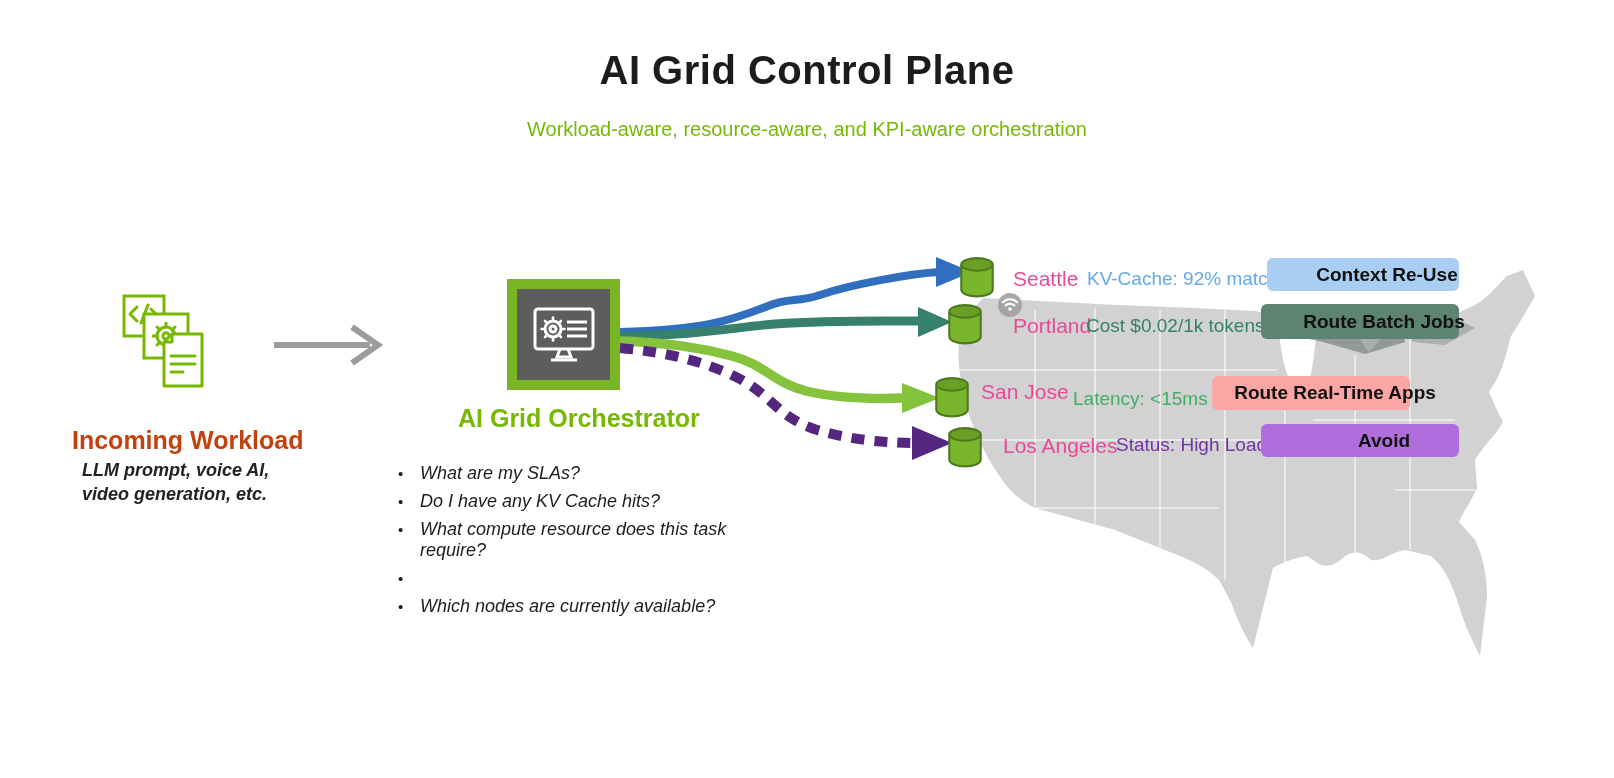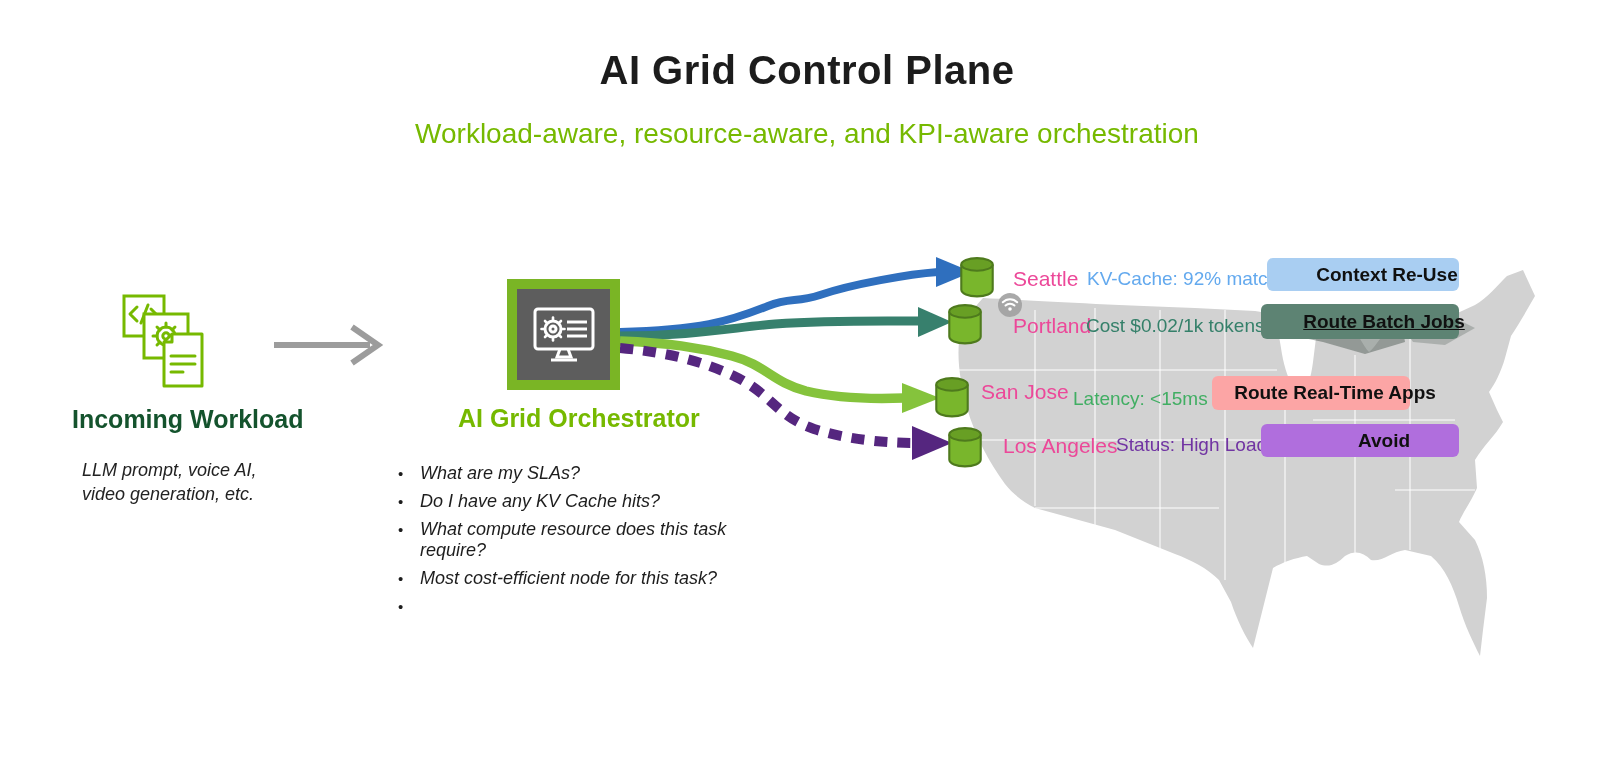--- a/index.html
+++ b/index.html
@@ -5,27 +5,27 @@
   * { margin:0; padding:0; box-sizing:border-box; }
   html,body { width:1614px; height:778px; background:#ffffff; overflow:hidden;
               font-family:"Liberation Sans", sans-serif; }
   .abs { position:absolute; }
   #stage { position:relative; width:1614px; height:778px; background:#fff; }
 
   
   #page-title { left:0; top:48px; width:1614px; text-align:center;
     font-size:40px; font-weight:800; color:#1c1c1c; letter-spacing:0.5px; }
   #page-subtitle { left:0; top:118px; width:1614px; text-align:center;
-    font-size:28px; font-weight:500; color:#76b900; }
+    font-size:20px; font-weight:500; color:#76b900; }
 
   
   #incoming-icon { left:118px; top:292px; }
-  #incoming-title { left:72px; top:405px; font-size:25px; font-weight:800; color:#14532d; }
+  #incoming-title { left:72px; top:426px; font-size:25px; font-weight:800; color:#c2410c; }
   #incoming-desc { left:82px; top:458px; font-size:18px; font-style:italic; color:#222;
-    line-height:24px; }
+    line-height:24px;font-weight:bold; }
   #flow-arrow { left:268px; top:320px; }
 
   
   #orch-icon { left:507px; top:279px; }
   #orch-title { left:458px; top:404px; font-size:25px; font-weight:800; color:#76b900; }
   #orch-questions { left:398px; top:463px; width:345px; font-size:18px; font-style:italic;
     color:#1d1d1d; }
   .q-item { display:flex; margin-bottom:7px; line-height:21px; }
   .q-bullet { width:22px; flex:0 0 22px; font-style:normal; font-size:15px; }
 
@@ -215,24 +215,24 @@
     <div class="q-item">
       <span class="q-bullet">•</span>
       <span>Do I have any KV Cache hits?</span>
     </div>
     <div class="q-item">
       <span class="q-bullet">•</span>
       <span>What compute resource does this task require?</span>
     </div>
     <div class="q-item">
       <span class="q-bullet">•</span>
-      <span>Most cost-efficient node for this task?</span>
-    </div>
-    <div class="q-item">
-      <span class="q-bullet">•</span>
+    </div>
+    <div class="q-item">
+      <span class="q-bullet">•</span>
+      <span>Which nodes are currently available?</span>
     </div>
   </div>
 
   <svg id="db-seattle" class="abs db-icon" viewBox="0 0 40 42">
     <path d="M5 9 v24 c0 3.8 6.7 6.5 15 6.5 s15 -2.7 15 -6.5 v-24" fill="#79b62c" stroke="#4e7a1d" stroke-width="2"></path>
     <ellipse cx="20" cy="9" rx="15" ry="6" fill="#689f24" stroke="#4e7a1d" stroke-width="2"></ellipse>
   </svg>
   <svg id="db-portland" class="abs db-icon" viewBox="0 0 40 42">
     <path d="M5 9 v24 c0 3.8 6.7 6.5 15 6.5 s15 -2.7 15 -6.5 v-24" fill="#79b62c" stroke="#4e7a1d" stroke-width="2"></path>
     <ellipse cx="20" cy="9" rx="15" ry="6" fill="#689f24" stroke="#4e7a1d" stroke-width="2"></ellipse>
@@ -245,21 +245,21 @@
     <path d="M5 9 v24 c0 3.8 6.7 6.5 15 6.5 s15 -2.7 15 -6.5 v-24" fill="#79b62c" stroke="#4e7a1d" stroke-width="2"></path>
     <ellipse cx="20" cy="9" rx="15" ry="6" fill="#689f24" stroke="#4e7a1d" stroke-width="2"></ellipse>
   </svg>
 
   <div id="city-seattle" class="abs city">Seattle</div>
   <div id="metric-seattle" class="abs metric" style="color: rgb(99, 169, 238);">KV-Cache: 92% match</div>
   <div id="badge-seattle" class="abs badge" style="background-color: rgb(169, 206, 242);">Context Re-Use</div>
 
   <div id="city-portland" class="abs city">Portland</div>
   <div id="metric-portland" class="abs metric" style="color: rgb(53, 128, 106);">Cost  $0.02/1k tokens</div>
-  <div id="badge-portland" class="abs badge" style="background-color: rgb(93, 131, 115); text-decoration: underline;">Route Batch Jobs</div>
+  <div id="badge-portland" class="abs badge" style="background-color: rgb(93, 131, 115);">Route Batch Jobs</div>
 
   <div id="city-sanjose" class="abs city">San Jose</div>
   <div id="metric-sanjose" class="abs metric" style="color: rgb(65, 174, 99);">Latency: &lt;15ms</div>
   <div id="badge-sanjose" class="abs badge" style="background-color: #fca5a5;">Route Real-Time Apps</div>
 
   <div id="city-la" class="abs city">Los Angeles</div>
   <div id="metric-la" class="abs metric" style="color: rgb(113, 52, 163);">Status: High Load</div>
   <div id="badge-la" class="abs badge" style="background-color: rgb(176, 110, 221);">Avoid</div>
 
 </div>

